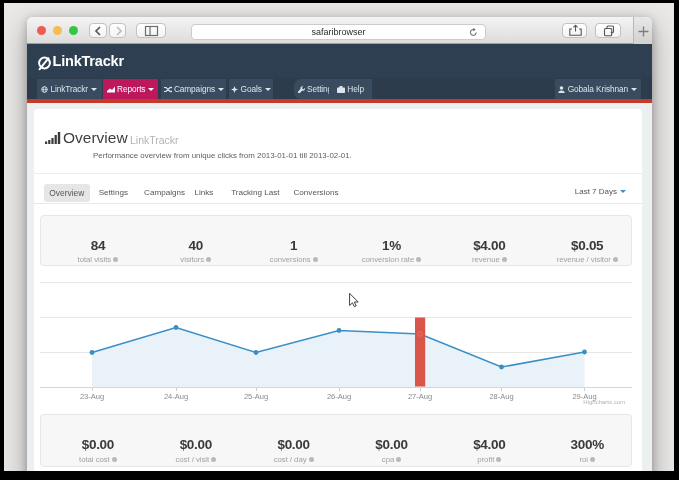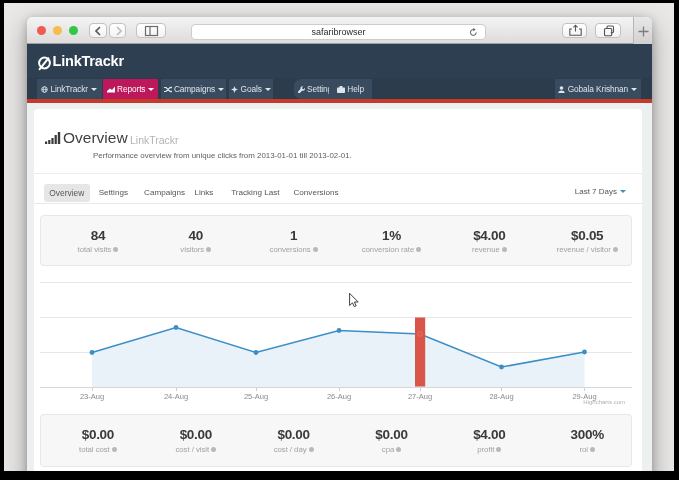--- a/index.html
+++ b/index.html
@@ -34,21 +34,21 @@
 .tab { position:absolute; top:75px; height:18px; line-height:18px; font-size:8.1px; color:#555; }
 #tab-active { position:absolute; left:9.5px; top:74.8px; width:46.5px; height:18.2px; background:#e6e6e6; border-radius:3px;
   font-size:8.4px; color:#555; text-align:center; line-height:18px; }
 #tabs-border { position:absolute; left:0; top:94px; width:608px; height:1px; background:#e9e9e9; }
 #last7 { position:absolute; right:16px; top:77.5px; font-size:8px; color:#555; }
 #last7 .caret { color:#3b8ec6; }
 
 .panel { position:absolute; left:6px; width:591.5px; background:#f7f7f7; border:1px solid #e7e7e7; border-radius:4px; }
 .col { position:absolute; width:90px; text-align:center; }
 .col:nth-child(1){left:11.9px;} .col:nth-child(2){left:109.8px;} .col:nth-child(3){left:207.6px;} .col:nth-child(4){left:305.5px;} .col:nth-child(5){left:403.3px;} .col:nth-child(6){left:501.2px;}
-.val { margin-top:12px; font-size:13.5px; font-weight:600; color:#3a3a3a; letter-spacing:-0.3px; }
+.val { margin-top:22px; font-size:13.5px; font-weight:600; color:#3a3a3a; letter-spacing:-0.3px; }
 .lbl { margin-top:2.5px; font-size:7.8px; color:#a2a2a2; letter-spacing:-0.05px; }
 .info { display:inline-block; width:5px; height:5px; border-radius:50%; background:#b9b9b9; margin-left:2px; }
 </style>
 </head>
 <body>
 <div id="screen">
 <div id="win">
 
   <div id="toolbar">
     <div class="tl" style="left:9.8px;  background:#f05b51;"></div>

